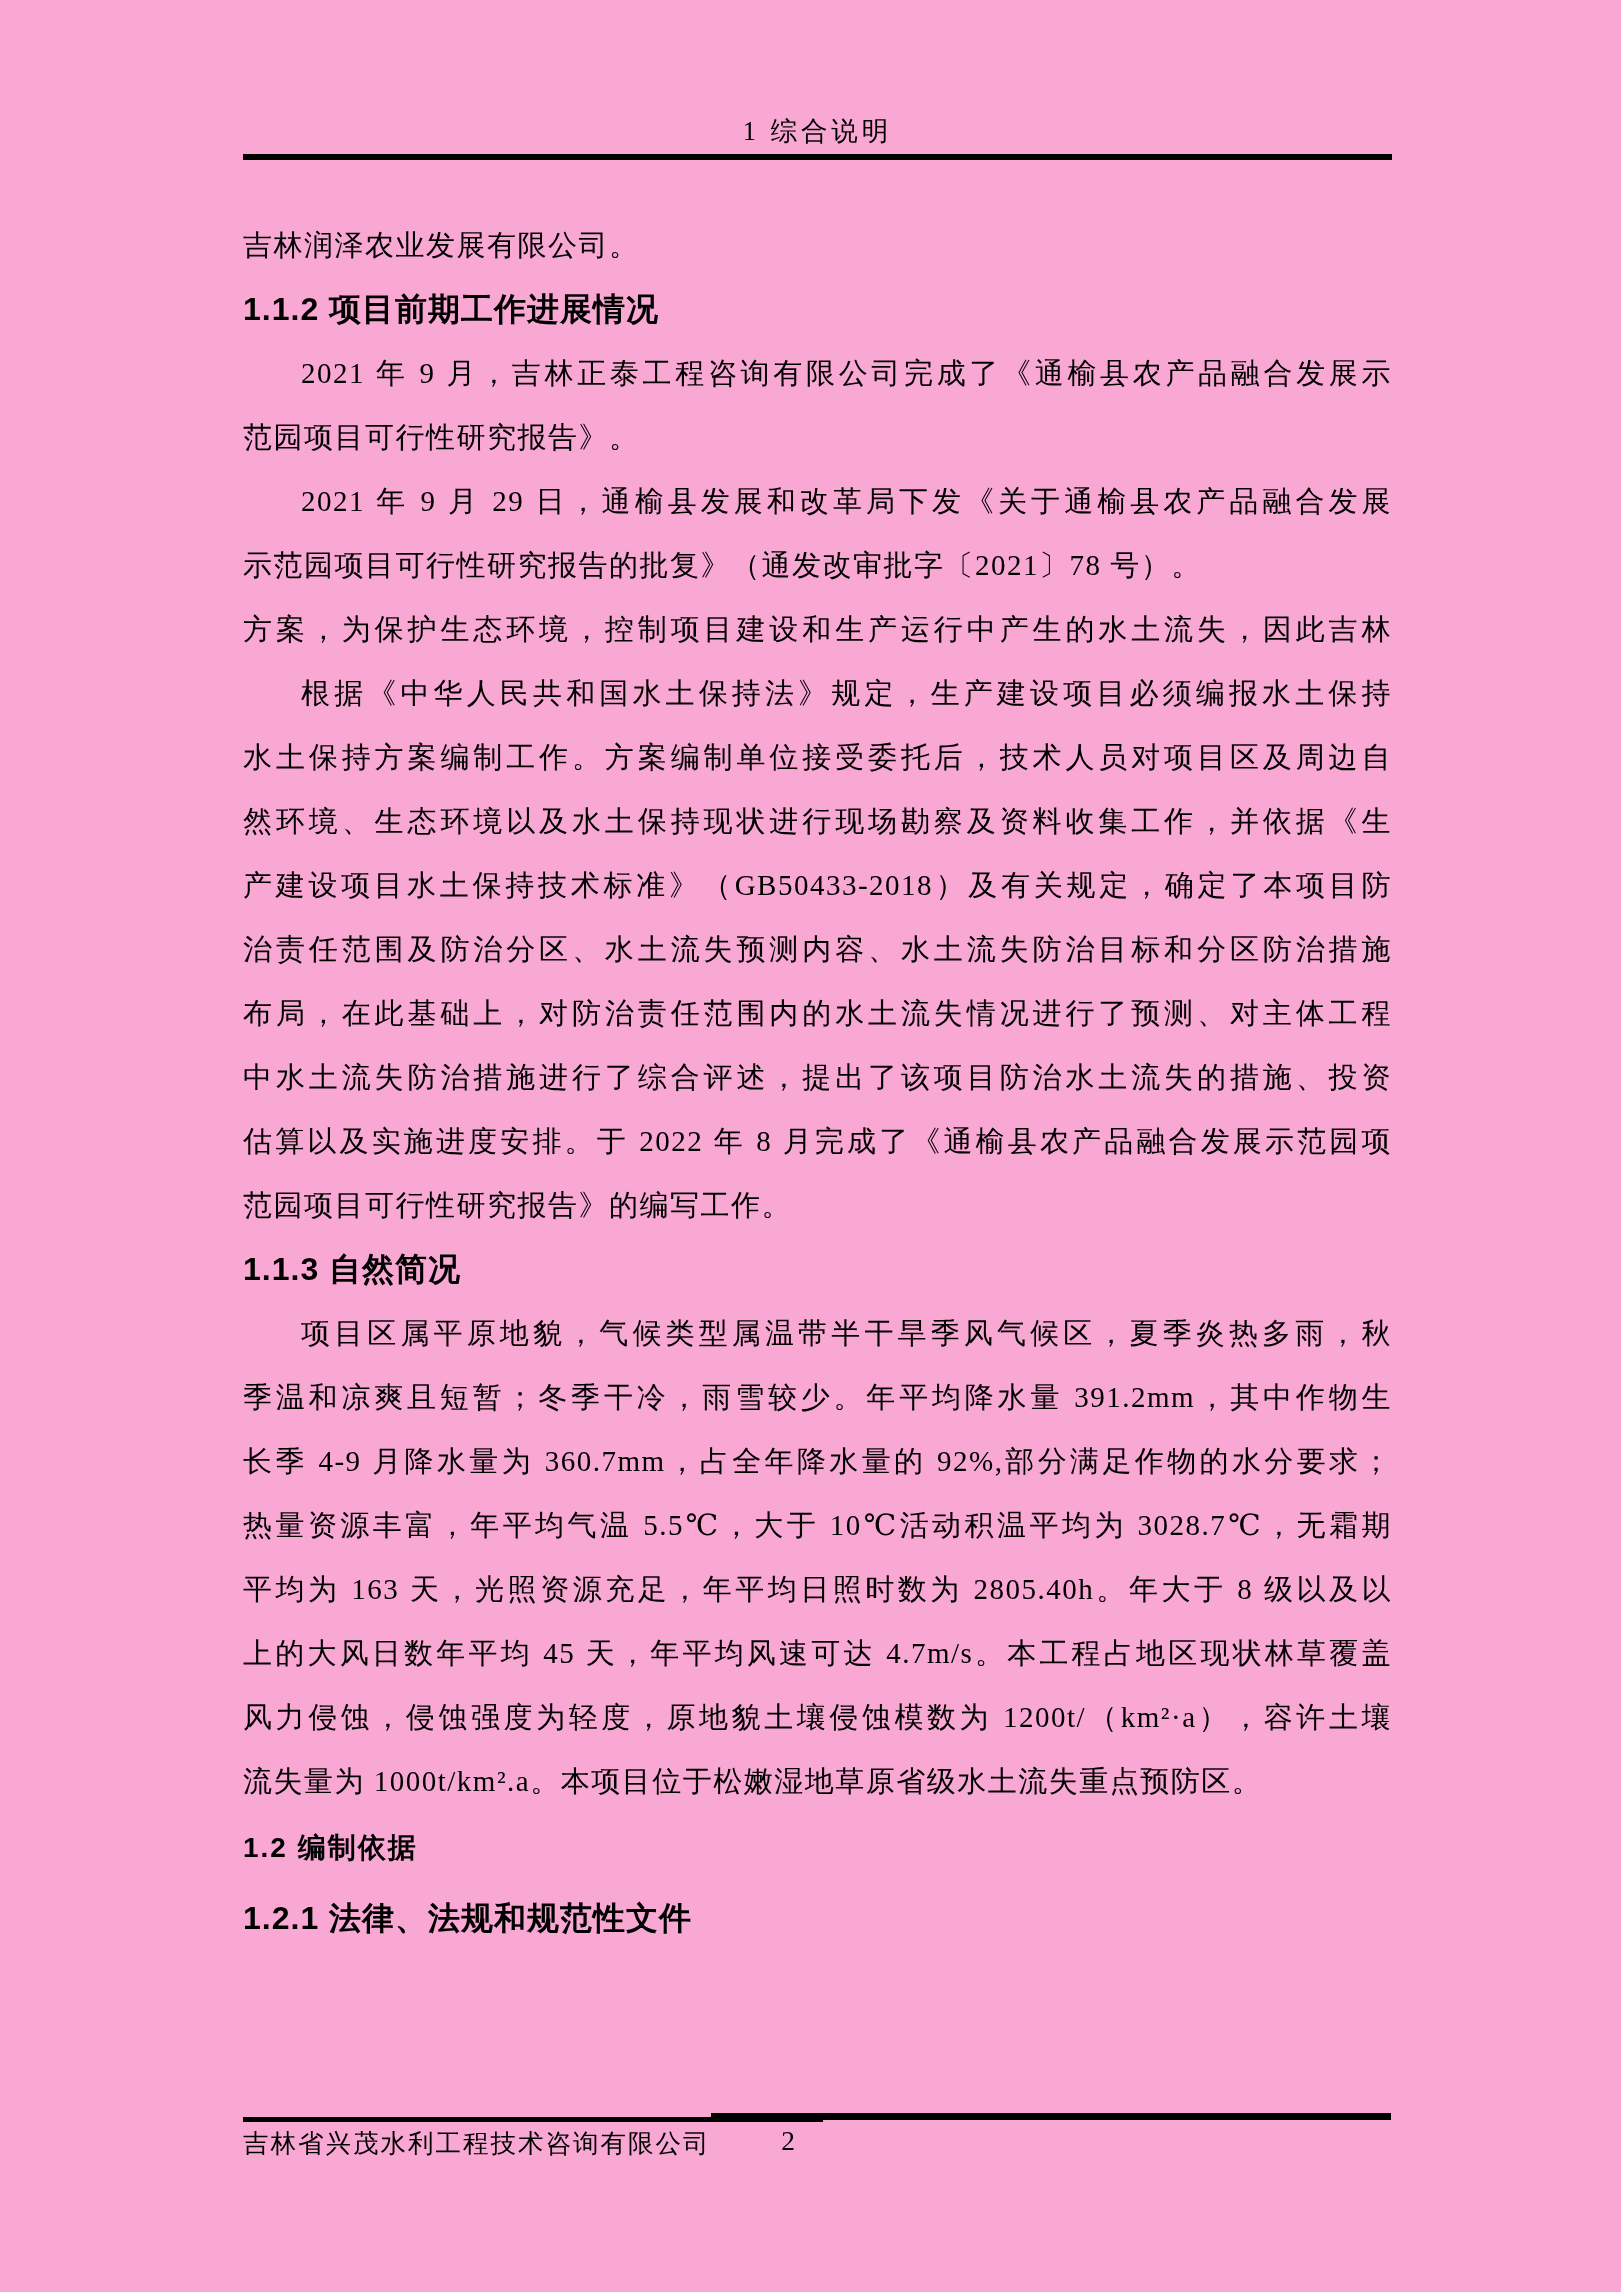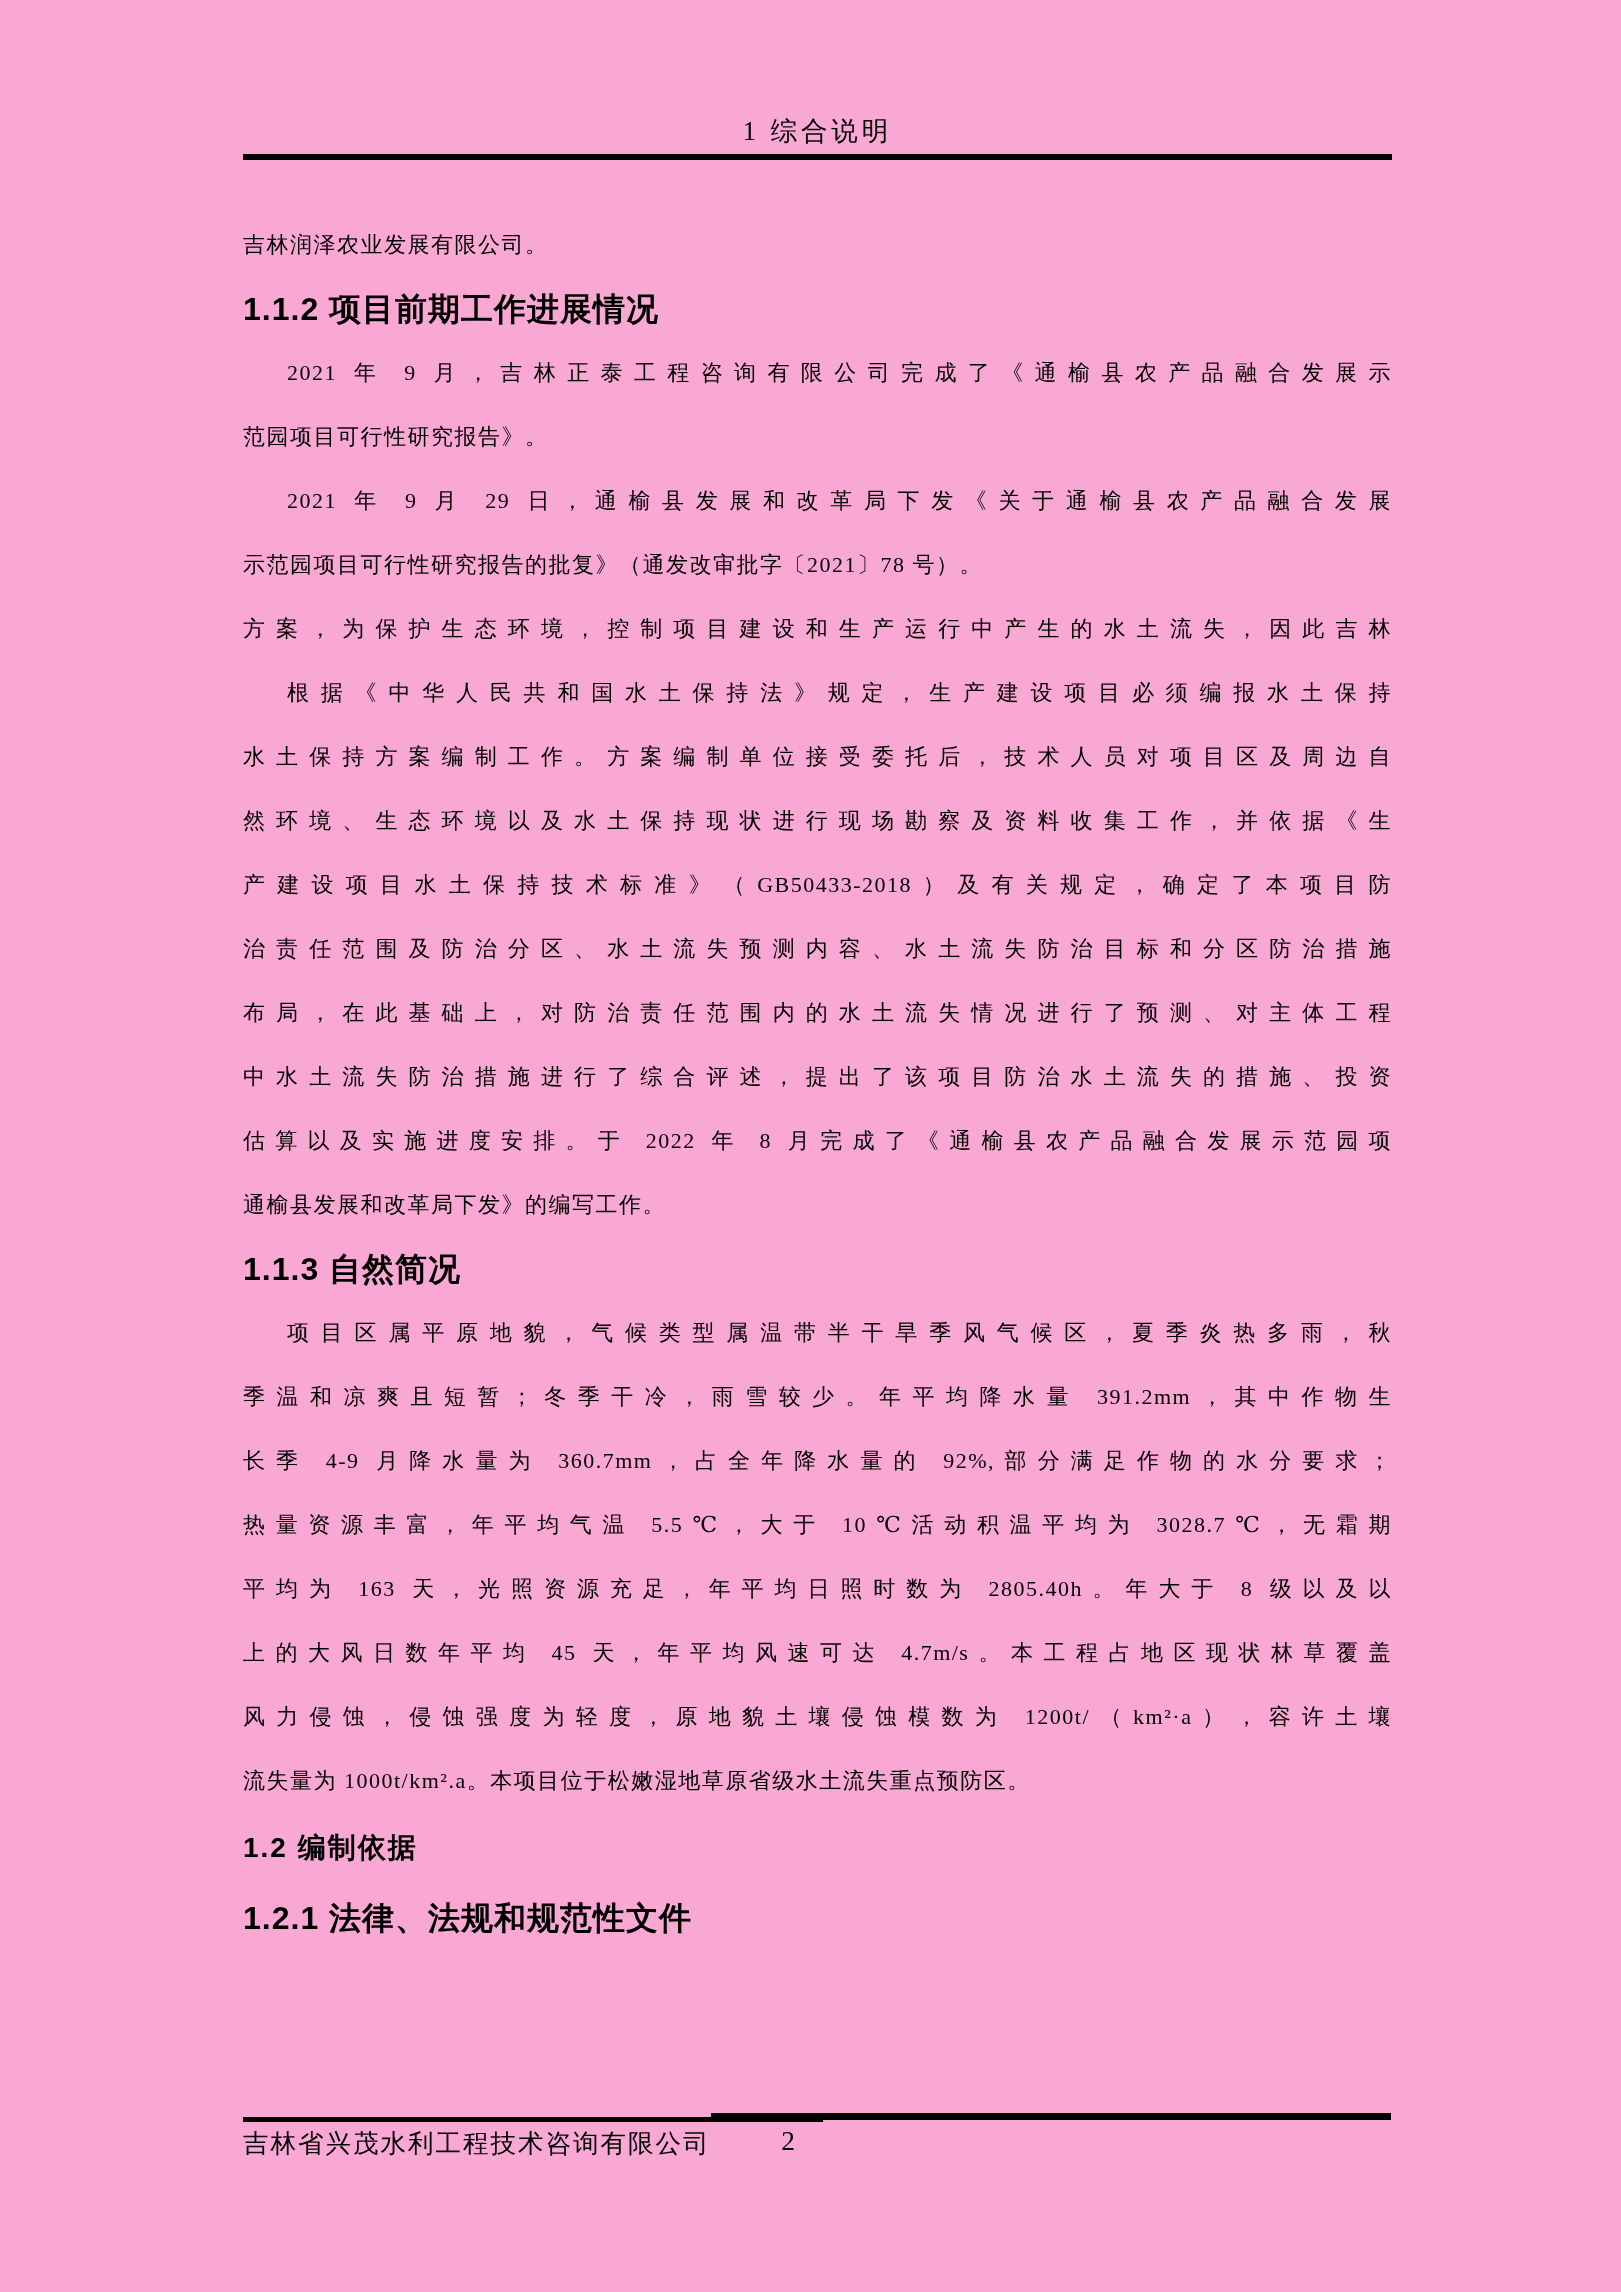--- a/index.html
+++ b/index.html
@@ -20,21 +20,21 @@
   }
   .header-rule {
     position:absolute; left:243px; top:154px; width:1149px; height:5.9px;
     background:#000;
   }
   
   .content {
     position:absolute; left:243px; top:213px; width:1149px;
   }
   .pline {
-    font-size:22px; line-height:64px; letter-spacing:1.5px;
+    font-size:29px; line-height:64px; letter-spacing:1.5px;
     text-align:justify; text-align-last:justify;
     word-break:break-all;
   }
   .pline.final { text-align-last:left; }
   .pline.first { text-indent:2em; }
   .hmid {
     font-family:Liberation Sans, sans-serif;
     font-weight:bold; font-size:32px; line-height:64px; letter-spacing:1px;
   }
   .hbig {
@@ -82,21 +82,21 @@
 
     <div class="pline">方案，为保护生态环境，控制项目建设和生产运行中产生的水土流失，因此吉林</div>
     <div class="pline first">根据《中华人民共和国水土保持法》规定，生产建设项目必须编报水土保持</div>
     <div class="pline">水土保持方案编制工作。方案编制单位接受委托后，技术人员对项目区及周边自</div>
     <div class="pline">然环境、生态环境以及水土保持现状进行现场勘察及资料收集工作，并依据《生</div>
     <div class="pline">产建设项目水土保持技术标准》（GB50433-2018）及有关规定，确定了本项目防</div>
     <div class="pline">治责任范围及防治分区、水土流失预测内容、水土流失防治目标和分区防治措施</div>
     <div class="pline">布局，在此基础上，对防治责任范围内的水土流失情况进行了预测、对主体工程</div>
     <div class="pline">中水土流失防治措施进行了综合评述，提出了该项目防治水土流失的措施、投资</div>
     <div class="pline">估算以及实施进度安排。于 2022 年 8 月完成了《通榆县农产品融合发展示范园项</div>
-    <div class="pline final">通榆县发展和改革局下发》的编写工作。</div>
+    <div class="pline final">范园项目可行性研究报告》的编写工作。</div>
 
     <div class="hmid">1.1.3 自然简况</div>
 
     <div class="pline first">项目区属平原地貌，气候类型属温带半干旱季风气候区，夏季炎热多雨，秋</div>
     <div class="pline">季温和凉爽且短暂；冬季干冷，雨雪较少。年平均降水量 391.2mm，其中作物生</div>
     <div class="pline">长季 4-9 月降水量为 360.7mm，占全年降水量的 92%,部分满足作物的水分要求；</div>
     <div class="pline">热量资源丰富，年平均气温 5.5℃，大于 10℃活动积温平均为 3028.7℃，无霜期</div>
     <div class="pline">平均为 163 天，光照资源充足，年平均日照时数为 2805.40h。年大于 8 级以及以</div>
     <div class="pline">上的大风日数年平均 45 天，年平均风速可达 4.7m/s。本工程占地区现状林草覆盖</div>
     <div class="pline">风力侵蚀，侵蚀强度为轻度，原地貌土壤侵蚀模数为 1200t/（km²·a），容许土壤</div>

